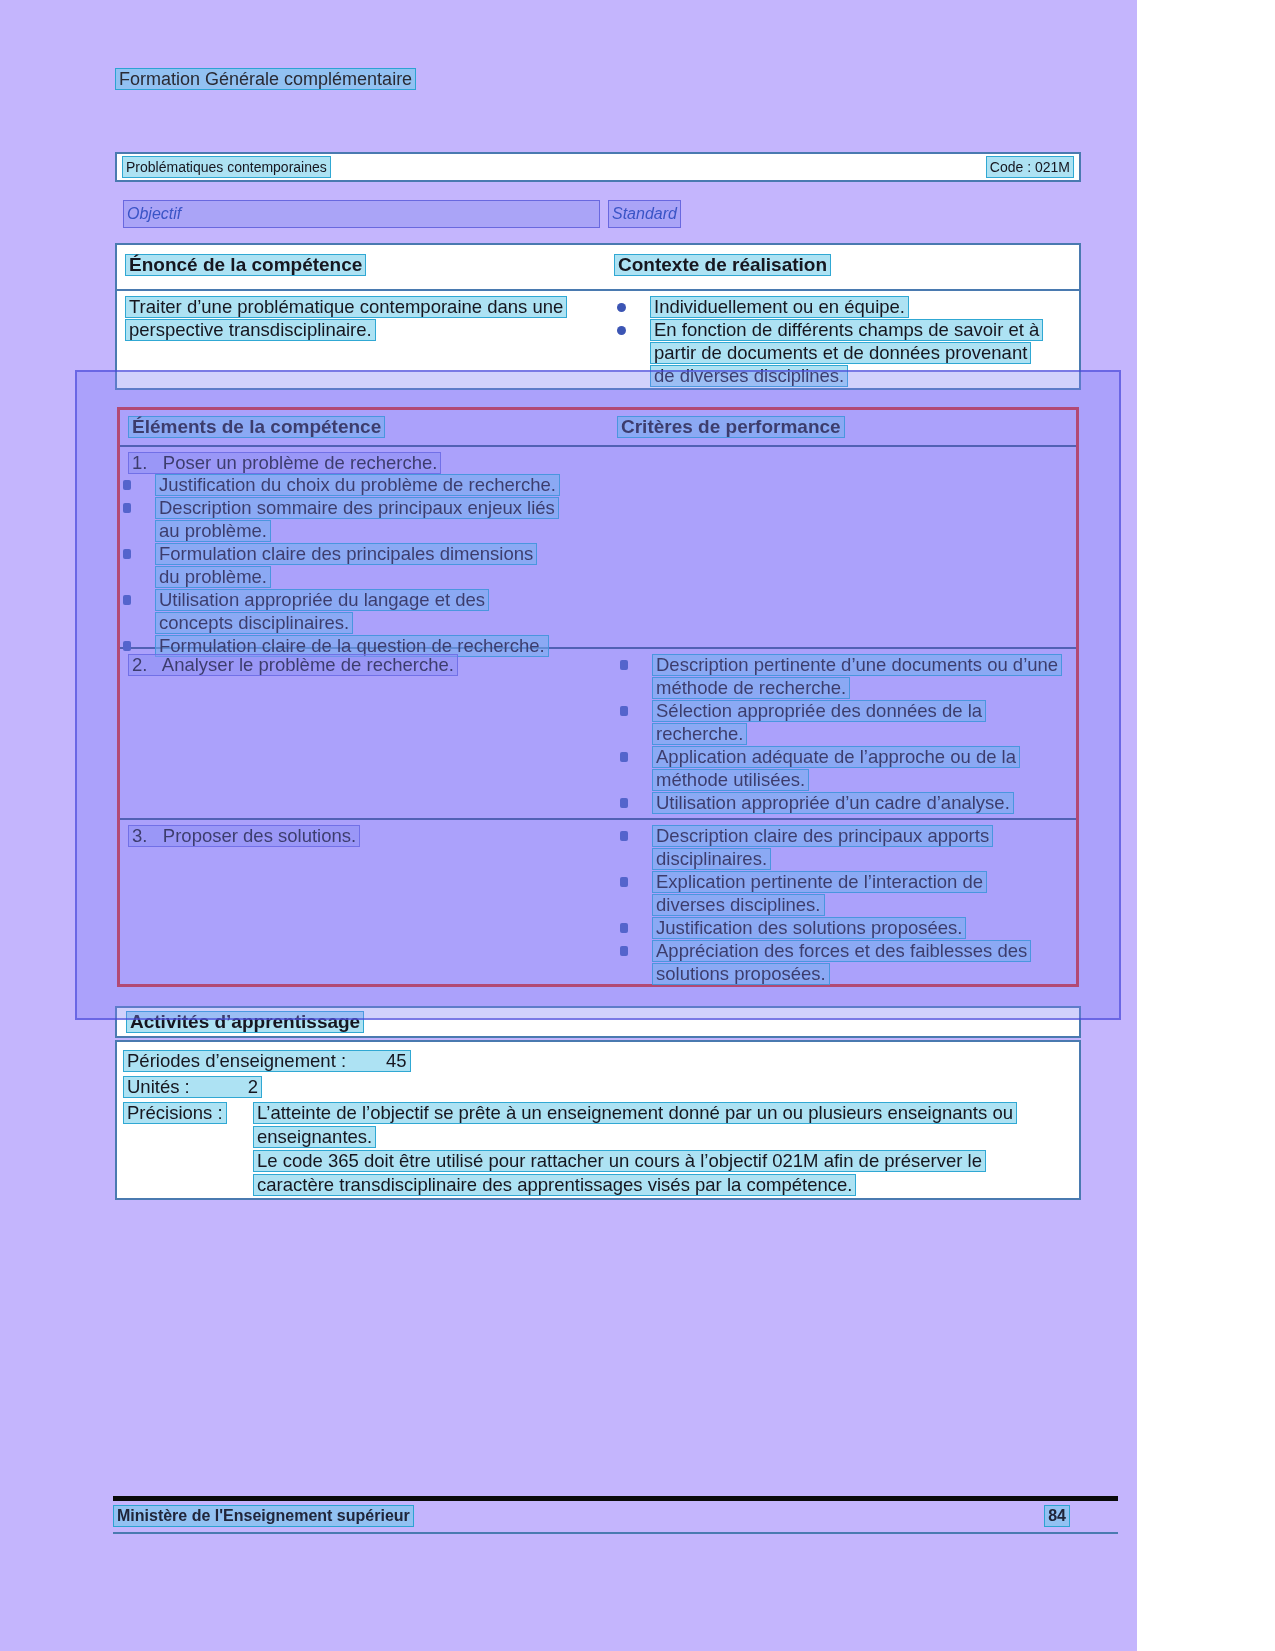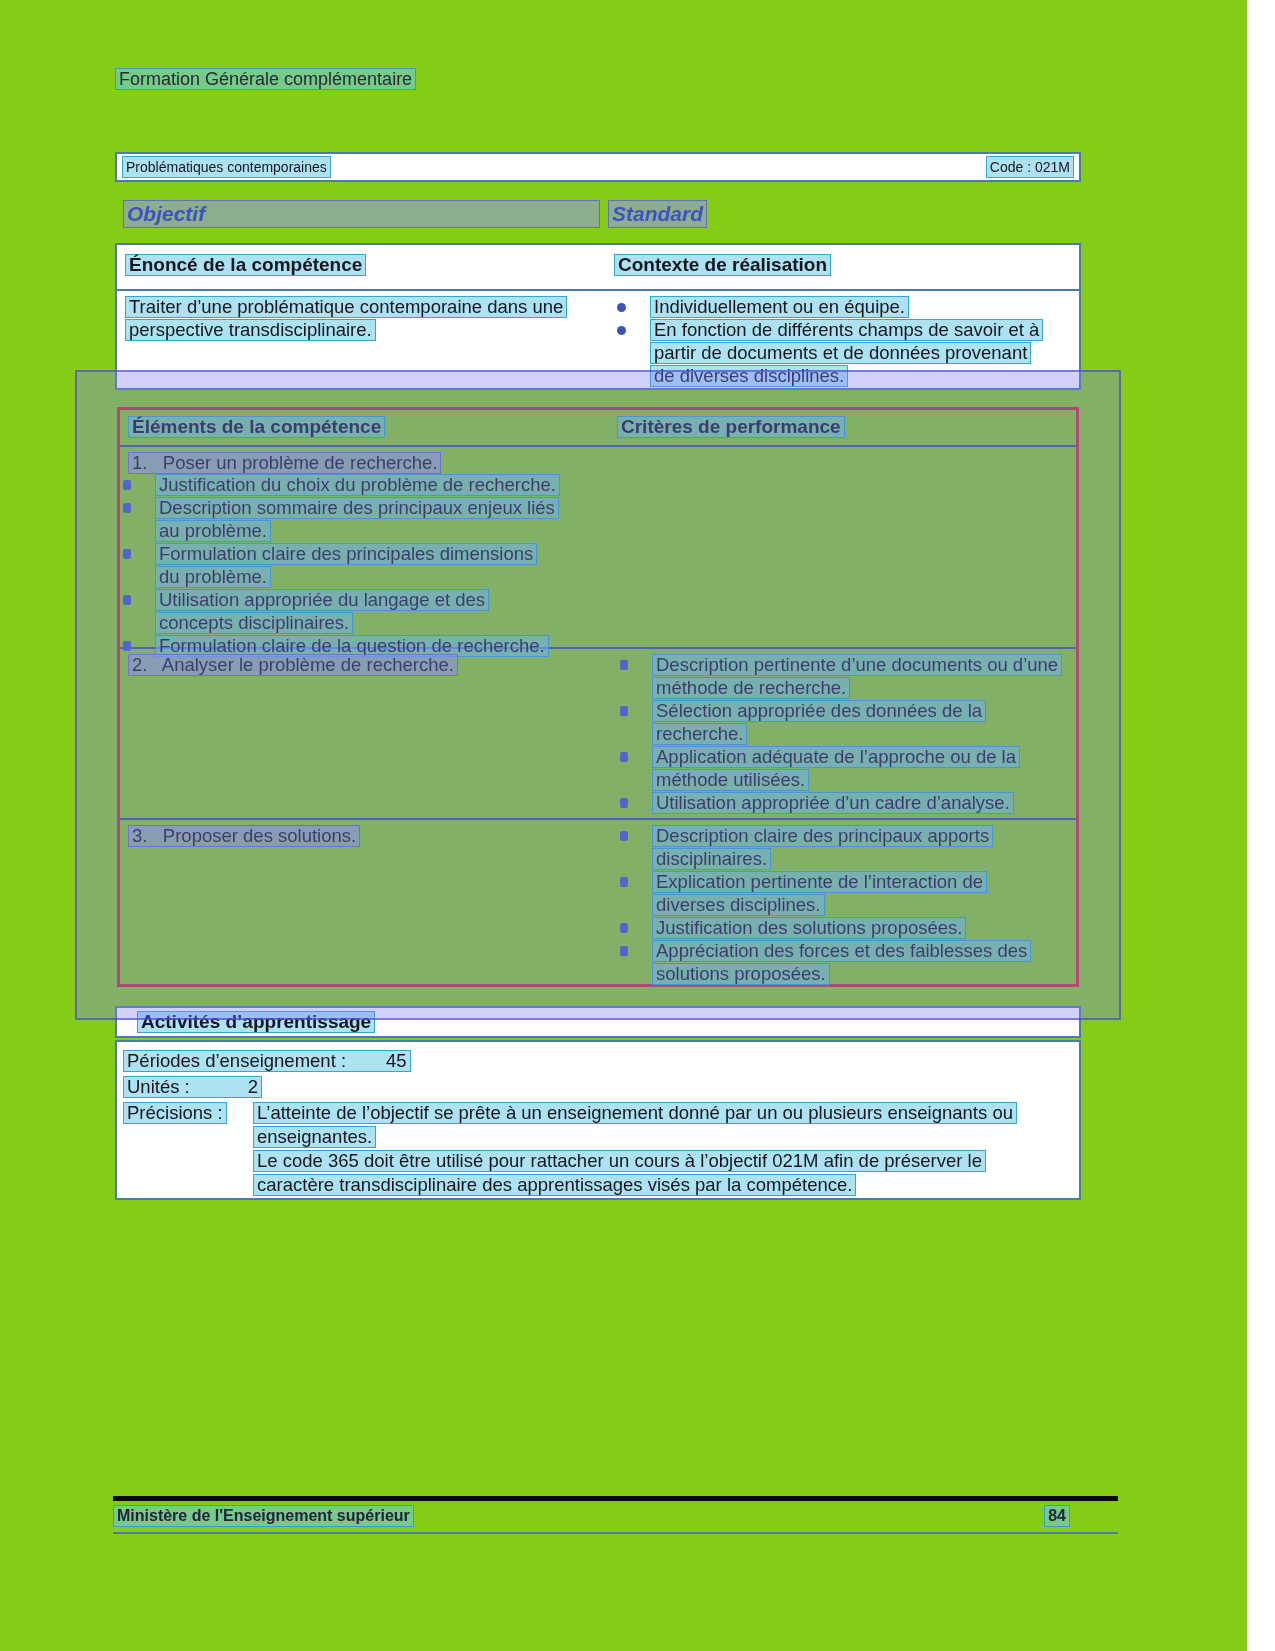--- a/index.html
+++ b/index.html
@@ -1,18 +1,18 @@
 <!DOCTYPE html>
 <html><head>
 <meta charset="utf-8">
 <style>
   *{box-sizing:border-box;margin:0;padding:0}
   html,body{margin:0;padding:0;background:#ffffff;}
   body{font-family:"Liberation Sans","DejaVu Sans",sans-serif;}
-  .page{position:relative;width:1247px;height:1651px;background:#84cc16;overflow:hidden;}
+  .page{position:relative;width:1137px;height:1651px;background:#c4b5fd;overflow:hidden;}
   .abs{position:absolute;}
 
   
   .hl{display:inline-block;background:rgba(105,203,233,0.55);border:1px solid rgba(26,158,204,0.85);
       padding:0 3px;font-size:18.5px;line-height:20px;color:#16161f;white-space:pre;}
   .lav{background:rgba(150,150,243,0.55);border-color:rgba(94,94,218,0.85);}
   .line{height:23px;}
   .t18{font-size:18px;color:#2a2a33;}
   .t19{font-size:14px;}
   .hdr{font-size:19px;font-weight:bold;}
@@ -22,21 +22,21 @@
   .top-label{left:115px;top:68px;}
 
   
   .title-bar{left:115px;top:152px;width:966px;height:30px;border:2px solid #4a7ab0;
              display:flex;align-items:center;justify-content:space-between;padding:0 5px;background:#fff;}
 
   
   .obj-row{left:123px;top:200px;width:958px;height:28px;}
   .obj-bar{position:absolute;left:0;top:0;width:477px;height:28px;}
   .standard-box{position:absolute;left:485px;top:0;height:28px;}
-  .blue-h{font-style:italic;font-weight:bold;font-size:21px;line-height:25px;color:#3a54c6;}
+  .blue-h{font-style:italic;font-weight:normal;font-size:16px;line-height:25px;color:#3a54c6;}
 
   
   .tbl{left:115px;top:243px;width:966px;border:2px solid #4a7ab0;background:#fff;}
   .thead{display:flex;border-bottom:2px solid #4a7ab0;padding-top:9px;height:46px;}
   .tbody{display:flex;min-height:94px;padding-top:5px;}
   .col-l{width:497px;padding-left:8px;flex:none;}
   .col-r{flex:1;}
   .crit-item{display:flex;}
   .bullet{flex:none;width:9px;height:9px;border-radius:50%;background:#3c55b4;margin:7px 24px 0 3px;}
   .bullet.sq{border-radius:2px;width:8px;height:10px;margin-top:6px;}
@@ -50,21 +50,21 @@
   #elements-body .etable-row:nth-child(2){height:171px;}
   #elements-body .etable-row:nth-child(3){height:164px;border-bottom:none;}
   .etitle{font-size:18.5px;}
 
   
   .overlay{left:75px;top:370px;width:1046px;height:650px;background:rgba(128,128,246,0.36);
            border:2px solid rgba(64,64,214,0.6);z-index:10;pointer-events:none;}
 
   
   .act-head{left:115px;top:1006px;width:966px;height:32px;border:2px solid #4a7ab0;
-            display:flex;align-items:center;padding-left:20px;background:#fff;text-align:right;}
+            display:flex;align-items:center;padding-left:9px;background:#fff;text-align:right;}
   .act-box{left:115px;top:1040px;width:966px;height:160px;border:2px solid #4a7ab0;
            padding:8px 0 0 6px;background:#fff;}
   .act-line{height:26px;}
   .gap-a{display:inline-block;width:40px;}
   .gap-b{display:inline-block;width:58px;}
   .act-prec{display:flex;}
   .prec-label{width:130px;flex:none;}
   .prec-lines .line{height:24px;}
 
   

